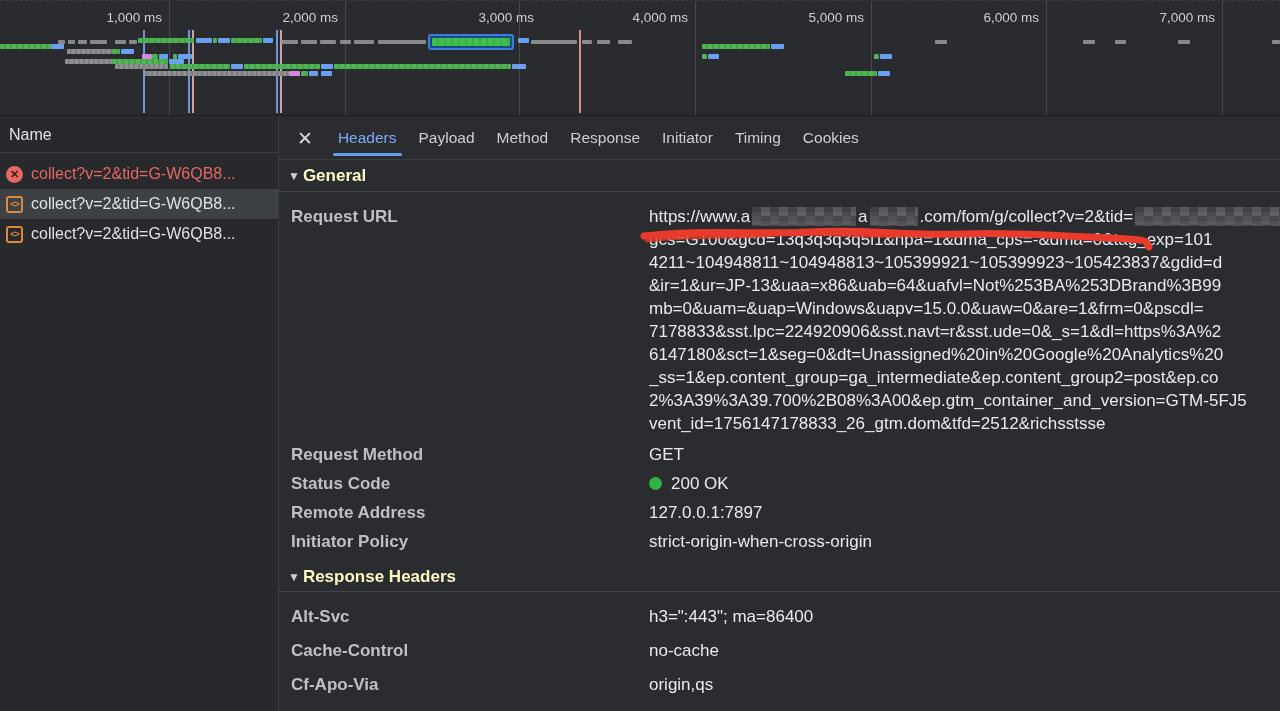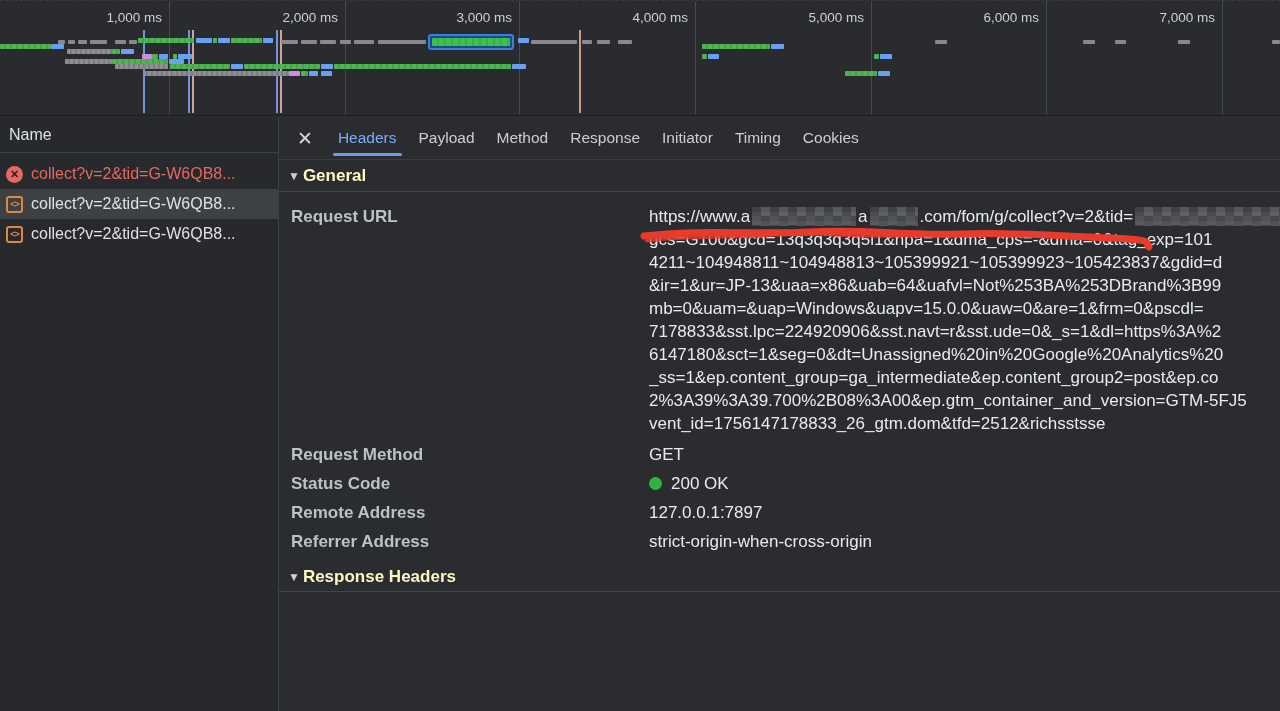--- a/index.html
+++ b/index.html
@@ -86,21 +86,21 @@
 <body>
 
 <div id="app">
 
   <div id="overview">
       <div class="gridline" style="left: 169px;"></div>
       <div class="tick-label" style="left: 72px;">1,000 ms</div>
       <div class="gridline" style="left: 345px;"></div>
       <div class="tick-label" style="left: 248px;">2,000 ms</div>
       <div class="gridline" style="left: 519px;"></div>
-      <div class="tick-label" style="left: 422px;">3,000 ms</div>
+      <div class="tick-label" style="left: 444px;">3,000 ms</div>
       <div class="gridline" style="left: 695px;"></div>
       <div class="tick-label" style="left: 598px;">4,000 ms</div>
       <div class="gridline" style="left: 871px;"></div>
       <div class="tick-label" style="left: 774px;">5,000 ms</div>
       <div class="gridline" style="left: 1046px;"></div>
       <div class="tick-label" style="left: 949px;">6,000 ms</div>
       <div class="gridline" style="left: 1222px;"></div>
       <div class="tick-label" style="left: 1125px;">7,000 ms</div>
       <div class="event-line blue" style="left: 143px;"></div>
       <div class="event-line blue" style="left: 188px;"></div>
@@ -234,30 +234,44 @@
             </div>
             <div class="kv-row">
               <div class="kv-label">Status Code</div>
               <div class="kv-value"><span class="status-dot"></span>200 OK</div>
             </div>
             <div class="kv-row">
               <div class="kv-label">Remote Address</div>
               <div class="kv-value">127.0.0.1:7897</div>
             </div>
             <div class="kv-row">
-              <div class="kv-label">Referrer Address</div>
+              <div class="kv-label">Initiator Policy</div>
               <div class="kv-value">strict-origin-when-cross-origin</div>
             </div>
           </div>
 
         <div class="section-heading" id="resp-heading">
           <span class="tri">▼</span>
           <span class="sec-title">Response Headers</span>
         </div>
 
+        <div id="resp-rows">
+            <div class="kv-row">
+              <div class="kv-label">Alt-Svc</div>
+              <div class="kv-value">h3=":443"; ma=86400</div>
+            </div>
+            <div class="kv-row">
+              <div class="kv-label">Cache-Control</div>
+              <div class="kv-value">no-cache</div>
+            </div>
+            <div class="kv-row">
+              <div class="kv-label">Cf-Apo-Via</div>
+              <div class="kv-value">origin,qs</div>
+            </div>
+          </div>
       </div>
     </div>
   </div>
 
   <svg id="scribble" width="1280" height="711">
     <path id="scribble-path-1" d="M644,236 C700,229 755,235 810,232 S905,236 960,234 S1060,236 1110,238 S1143,243 1149,247" fill="none" stroke-width="7" stroke-linecap="round" stroke="#e93a2b"></path>
     <path id="scribble-path-2" d="M647,240 C690,234 730,238 772,234 S850,237 900,235" fill="none" stroke-width="5" stroke-linecap="round" opacity="0.8" stroke="#e93a2b"></path>
   </svg>
 </div>
 

